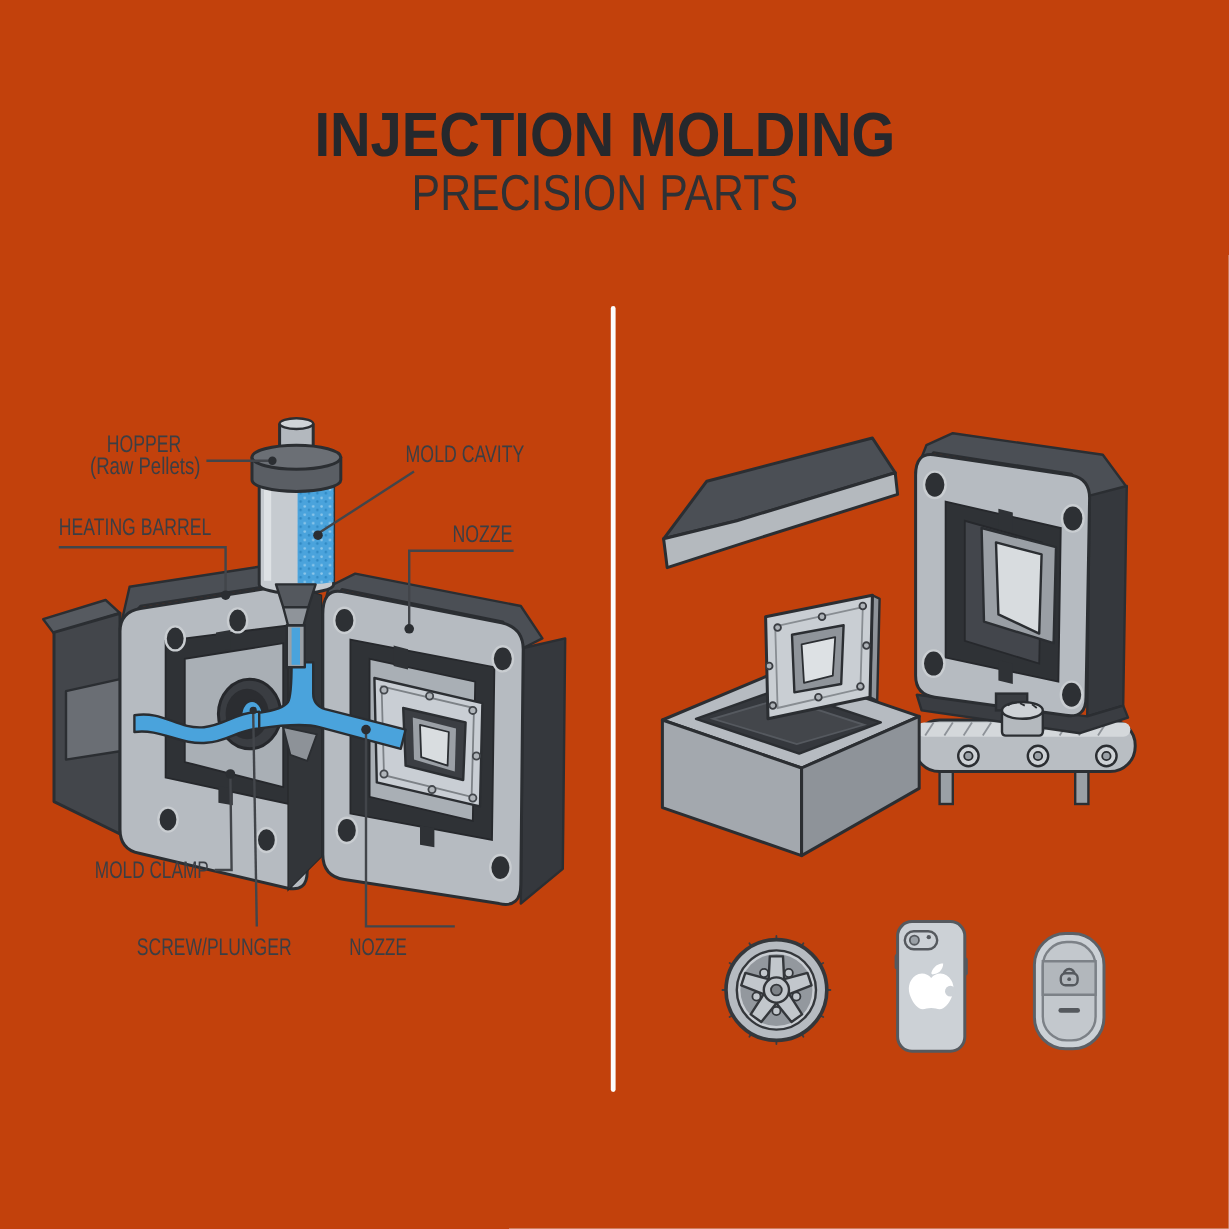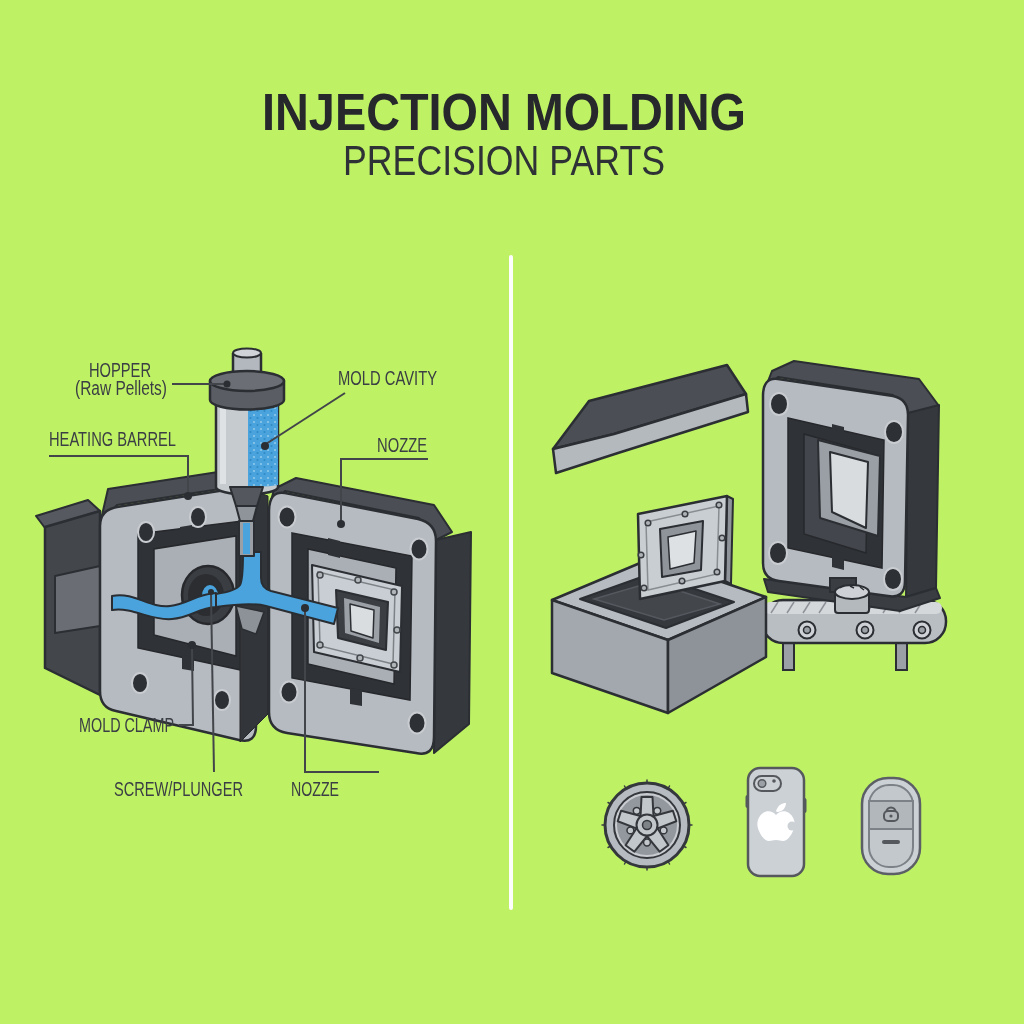--- a/index.html
+++ b/index.html
@@ -1,16 +1,16 @@
 <!DOCTYPE html>
 <html><head>
 <meta charset="utf-8">
 <style>
   html,body{margin:0;padding:0;background:#e4e7ea;}
-  .canvas{position:relative;width:1024px;height:1024px;background:#bef264;overflow:hidden;}
+  .canvas{position:relative;width:1024px;height:1024px;background:#c2410c;overflow:hidden;}
   svg{position:absolute;inset:0;}
   text{font-family:"Liberation Sans", sans-serif;}
   .title{font-weight:bold;fill:#26282c;}
   .subtitle{font-weight:normal;fill:#2e3135;}
   .lbl{fill:#3b3e44;font-size:20px;}
   .leader{stroke:#42454a;stroke-width:2;fill:none;}
   .dot{fill:#2b2e32;stroke:none;}
   .ol{stroke:#2b2e32;stroke-linejoin:round;}
 </style>
 </head>

